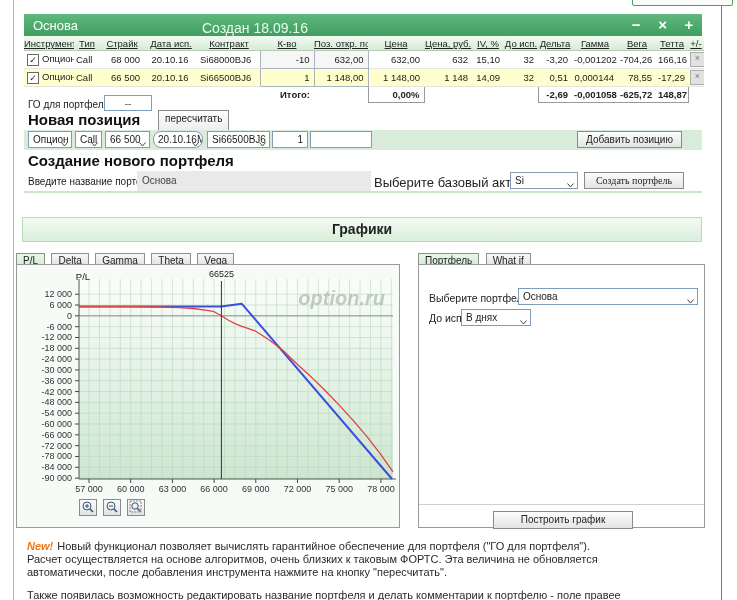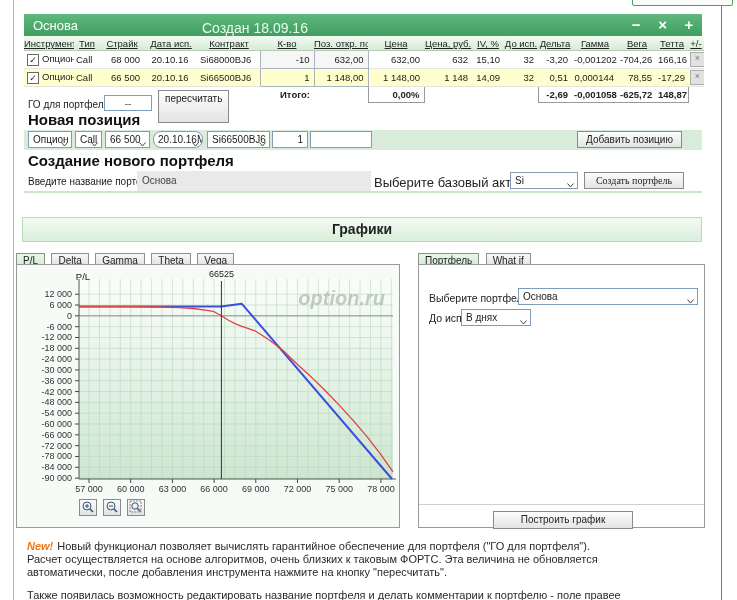--- a/index.html
+++ b/index.html
@@ -183,21 +183,21 @@
         <td class="num box">-625,72</td>
         <td class="num box boxr">148,87</td>
         <td></td>
       </tr>
     </tbody>
       </table>
   </div>
 
   <span class="lbl" style="left:28px;top:99px;font-size:10px;">ГО для портфеля:</span>
   <div class="inp" id="go-input">--</div>
-  <div class="btn" style="left:158px;top:90px;height:33px;padding:2px 6px 8px;">пересчитать</div>
+  <div class="btn" style="left:158px;top:110px;height:33px;padding:2px 6px 8px;">пересчитать</div>
 
   <div class="h2" style="left:28px;top:111px;">Новая позиция</div>
   <div id="pos-row">
     <div class="sel" style="left:4px;top:1px;width:44px;">
       <span>Опцион</span>
       <span class="chev"><svg width="7" height="5">
             <polyline points="0.5,0.5 3.5,4 6.5,0.5" fill="none" stroke="#444"></polyline>
           </svg></span>
     </div>
     <div class="sel" style="left:51px;top:1px;width:27px;">

